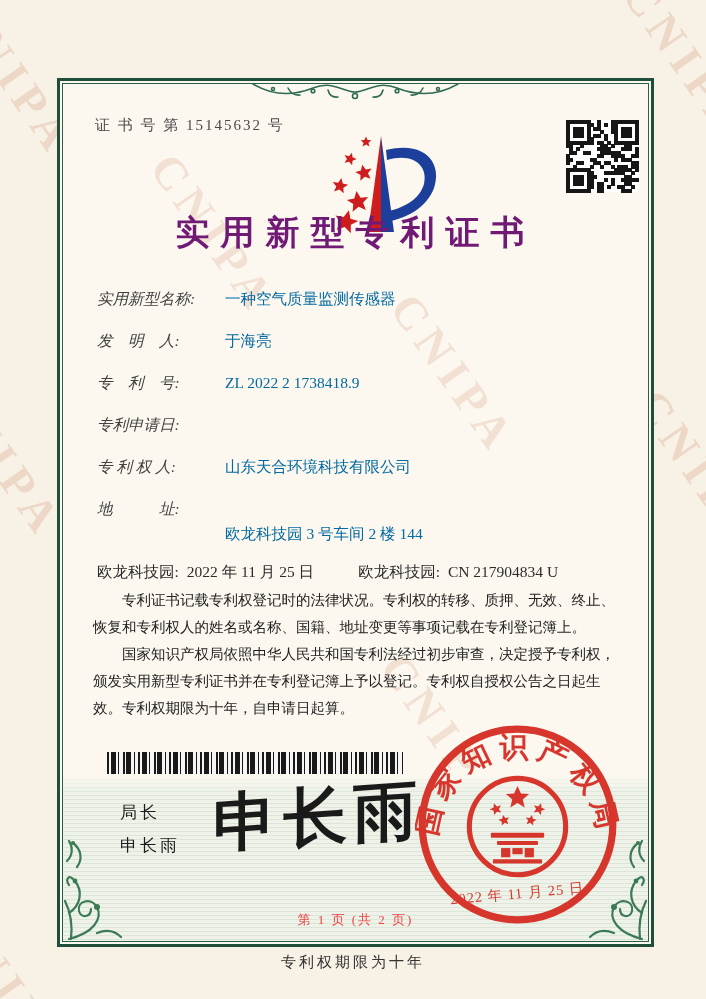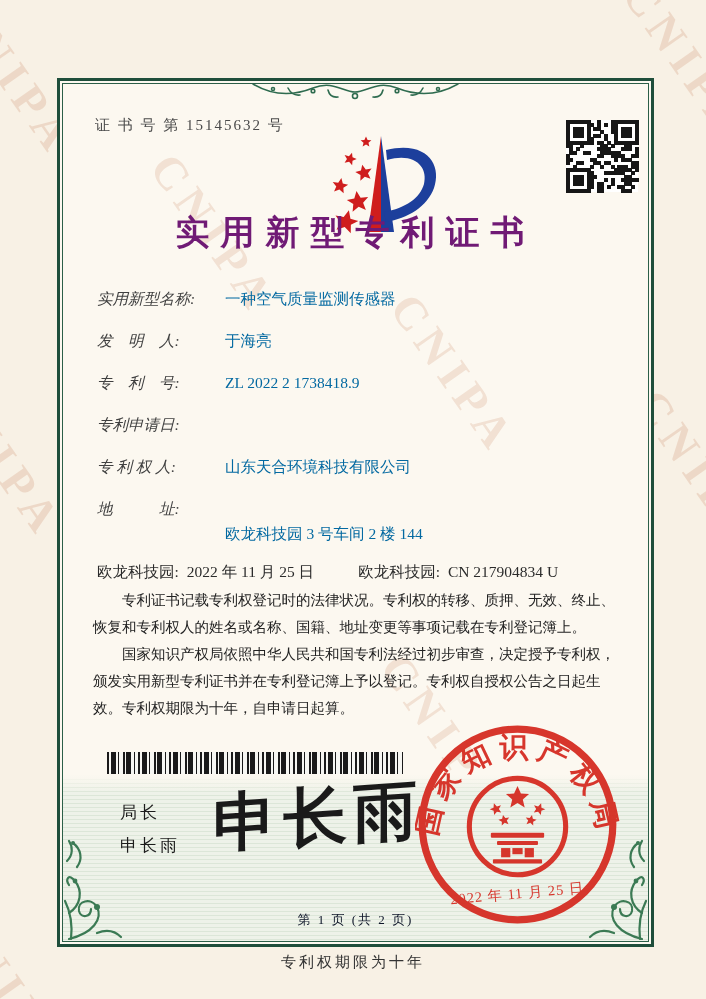--- a/index.html
+++ b/index.html
@@ -93,21 +93,21 @@
   .signature{
     position:absolute;left:150px;top:688px;width:260px;z-index:3;
     font-size:64px;font-weight:bold;letter-spacing:6px;color:#1a1a1a;
     transform:rotate(-4deg) skewX(-4deg);
     font-family:"DejaVu Serif","Liberation Serif",serif;
     white-space:nowrap;
   }
   .seal{position:absolute;left:352px;top:638px;width:205px;height:205px;z-index:4;opacity:0.93;}
   .page-num{
     position:absolute;left:0;right:0;top:827px;z-index:3;
-    text-align:center;font-size:13px;letter-spacing:2px;color:#0f172a;
+    text-align:center;font-size:13px;letter-spacing:2px;color:#ef4444;
   }
   .corner-orn{position:absolute;bottom:0;width:78px;height:120px;z-index:2;}
   .corner-orn.left{left:0;}
   .corner-orn.right{right:0;transform:scaleX(-1);}
   .note{
     position:absolute;left:0;right:0;top:953px;
     text-align:center;font-size:15px;letter-spacing:3px;color:#333;
     z-index:1;
   }
 </style>

